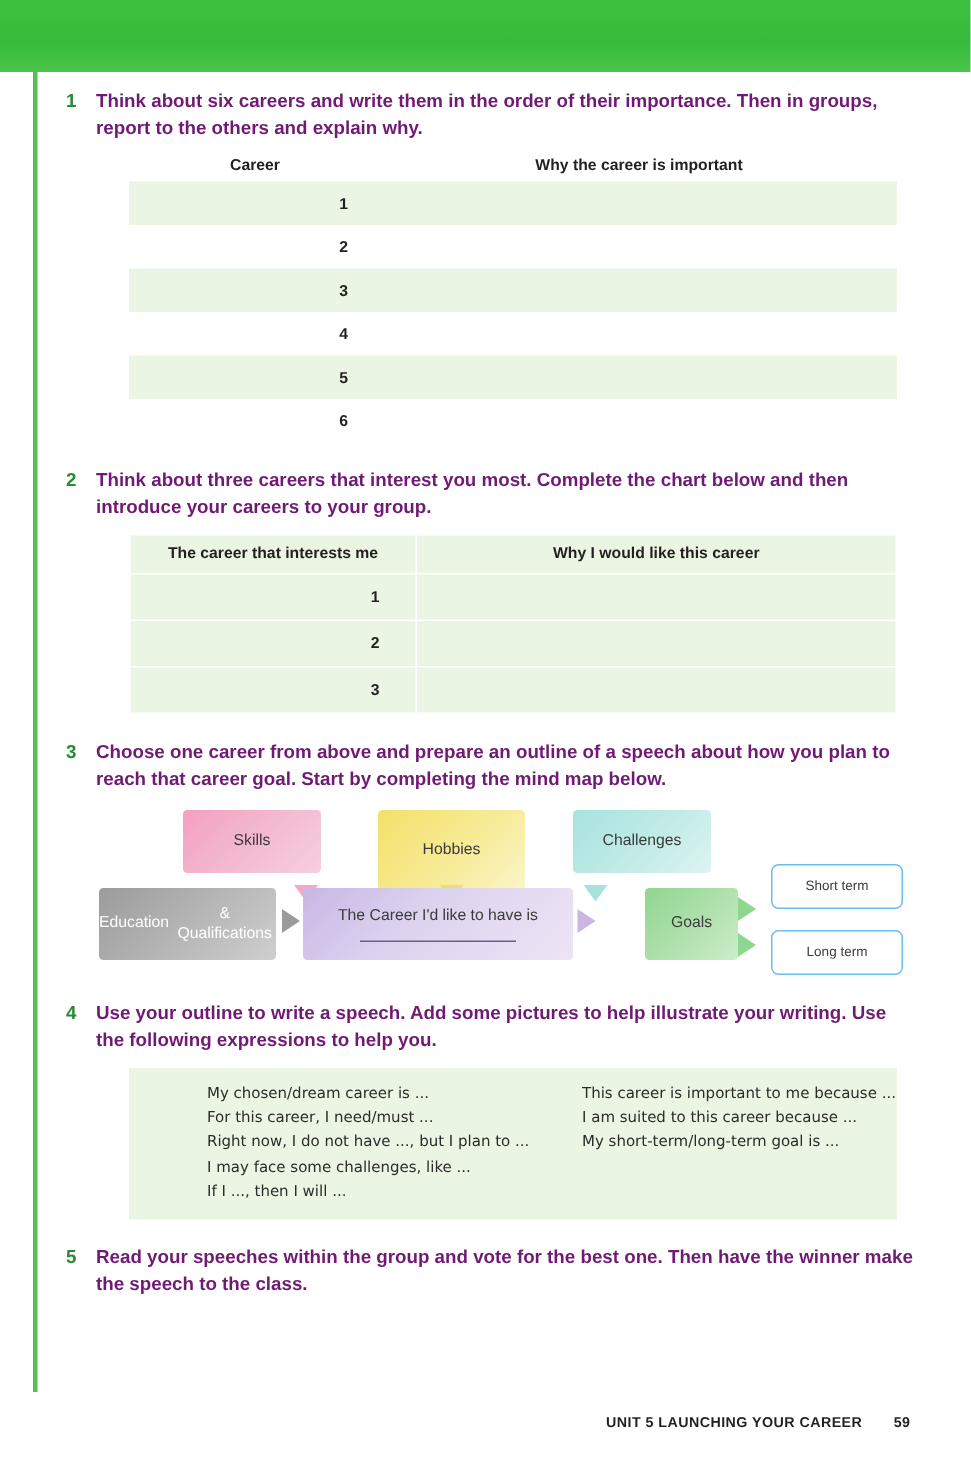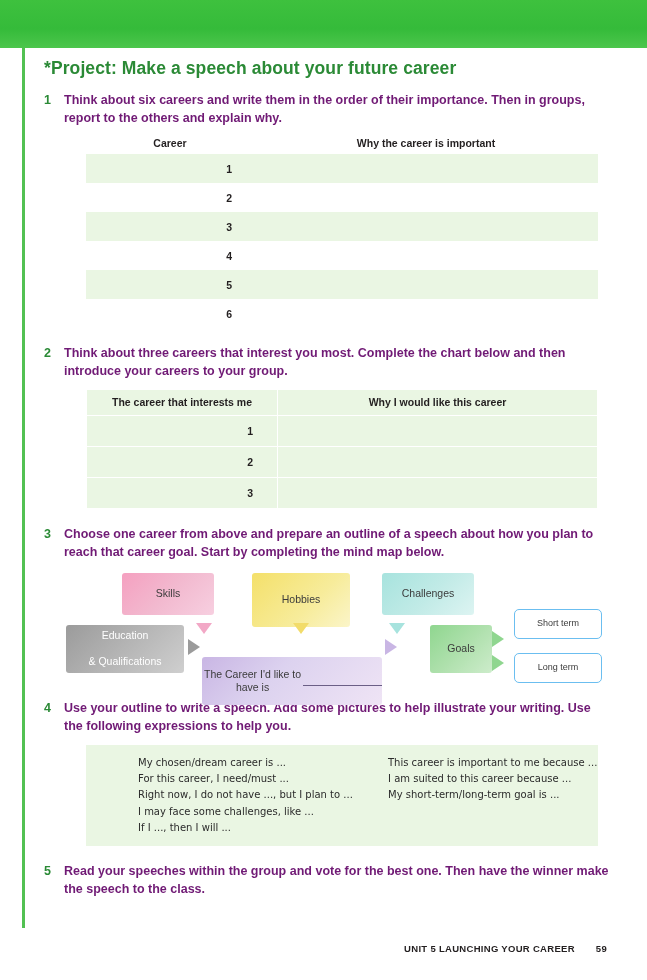--- a/index.html
+++ b/index.html
@@ -154,27 +154,25 @@
   }
   .mm-challenges {
     left: 338px; top: 2px; width: 92px; height: 42px;
     background: linear-gradient(135deg, #a7e3de 0%, #c2ebe7 55%, #ddf4f2 100%);
   }
   .mm-education {
     left: 22px; top: 54px; width: 118px; height: 48px;
     background: linear-gradient(135deg, #9b9b9b 0%, #b5b5b5 50%, #cfcfcf 100%);
     color: #ffffff;
     font-weight: normal;
-    flex-direction: column;
   }
   .mm-center {
     left: 158px; top: 54px; width: 180px; height: 48px;
     background: linear-gradient(135deg, #c9b6e4 0%, #dcd2ef 40%, #efe4f5 100%);
-    flex-direction: row;
-    margin-top: 32px;
+    flex-direction: column;
   }
   .mm-center .line {
     display: block;
     width: 104px;
     border-bottom: 1.2px solid #6b5f86;
     height: 8px;
     margin-top: 2px;
   }
   .mm-goals {
     left: 358px; top: 54px; width: 62px; height: 48px;
@@ -243,21 +241,20 @@
 </head>
 <body>
 
 <div class="page">
 
   <div class="top-banner"></div>
   <div class="left-rule"></div>
 
   <div class="content">
 
-    <h1 class="project-title">*Project: Make a speech about your future career</h1>
 
     <div class="task">
       <div class="task-num">1</div>
       <div class="task-text">Think about six careers and write them in the order of their importance. Then in groups, report to the others and explain why.</div>
     </div>
 
     <table class="table1">
       <tbody>
           <tr class="hdr">
         <td class="c1">Career</td>

